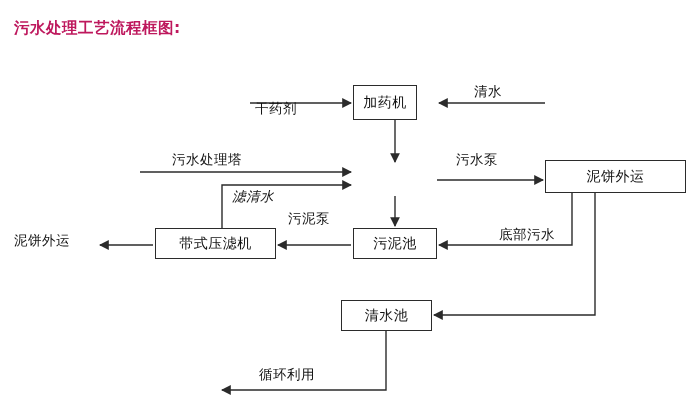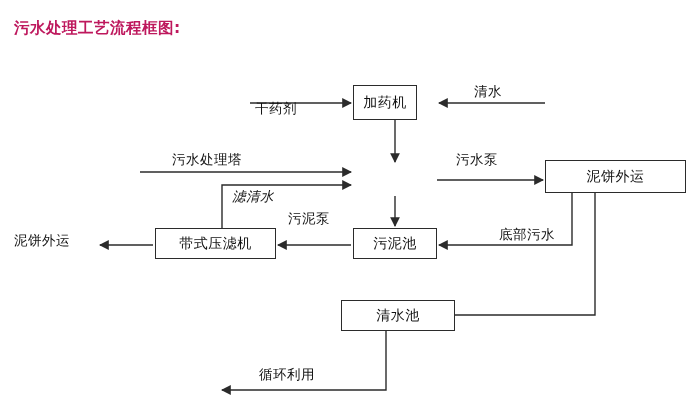--- a/index.html
+++ b/index.html
@@ -68,21 +68,21 @@
     white-space: nowrap;
     letter-spacing: 0.5px;
     text-align: right;
   }
   
   #node-dosing      { left: 353px; top: 85px;  width: 64px;  height: 35px; }
   #node-sewagepool  { left: 353px; top: 164px; width: 84px;  height: 32px; }
   #node-tower       { left: 545px; top: 160px; width: 141px; height: 33px; }
   #node-sludgepool  { left: 353px; top: 228px; width: 84px;  height: 31px; }
   #node-filterpress { left: 155px; top: 228px; width: 121px; height: 31px; font-family: Liberation Mono, monospace; }
-  #node-clearpool   { left: 341px; top: 300px; width: 114px;  height: 31px; }
+  #node-clearpool   { left: 341px; top: 300px; width: 91px;  height: 31px; }
   
   #lbl-dry      { left: 255px; top: 100px; }
   #lbl-clean    { left: 474px; top: 83px; }
   #lbl-sandwash { left: 172px; top: 151px; }
   #lbl-filtwat  { left: 232px; top: 188px; font-style: italic; }
   #lbl-pump     { left: 456px; top: 151px; }
   #lbl-sludgep  { left: 288px; top: 210px; }
   #lbl-bottom   { left: 466px; top: 226px; margin-left: 33px; }
   #lbl-recycle  { left: 259px; top: 366px; }
   #lbl-mudcake  { left: 14px;  top: 232px; }

